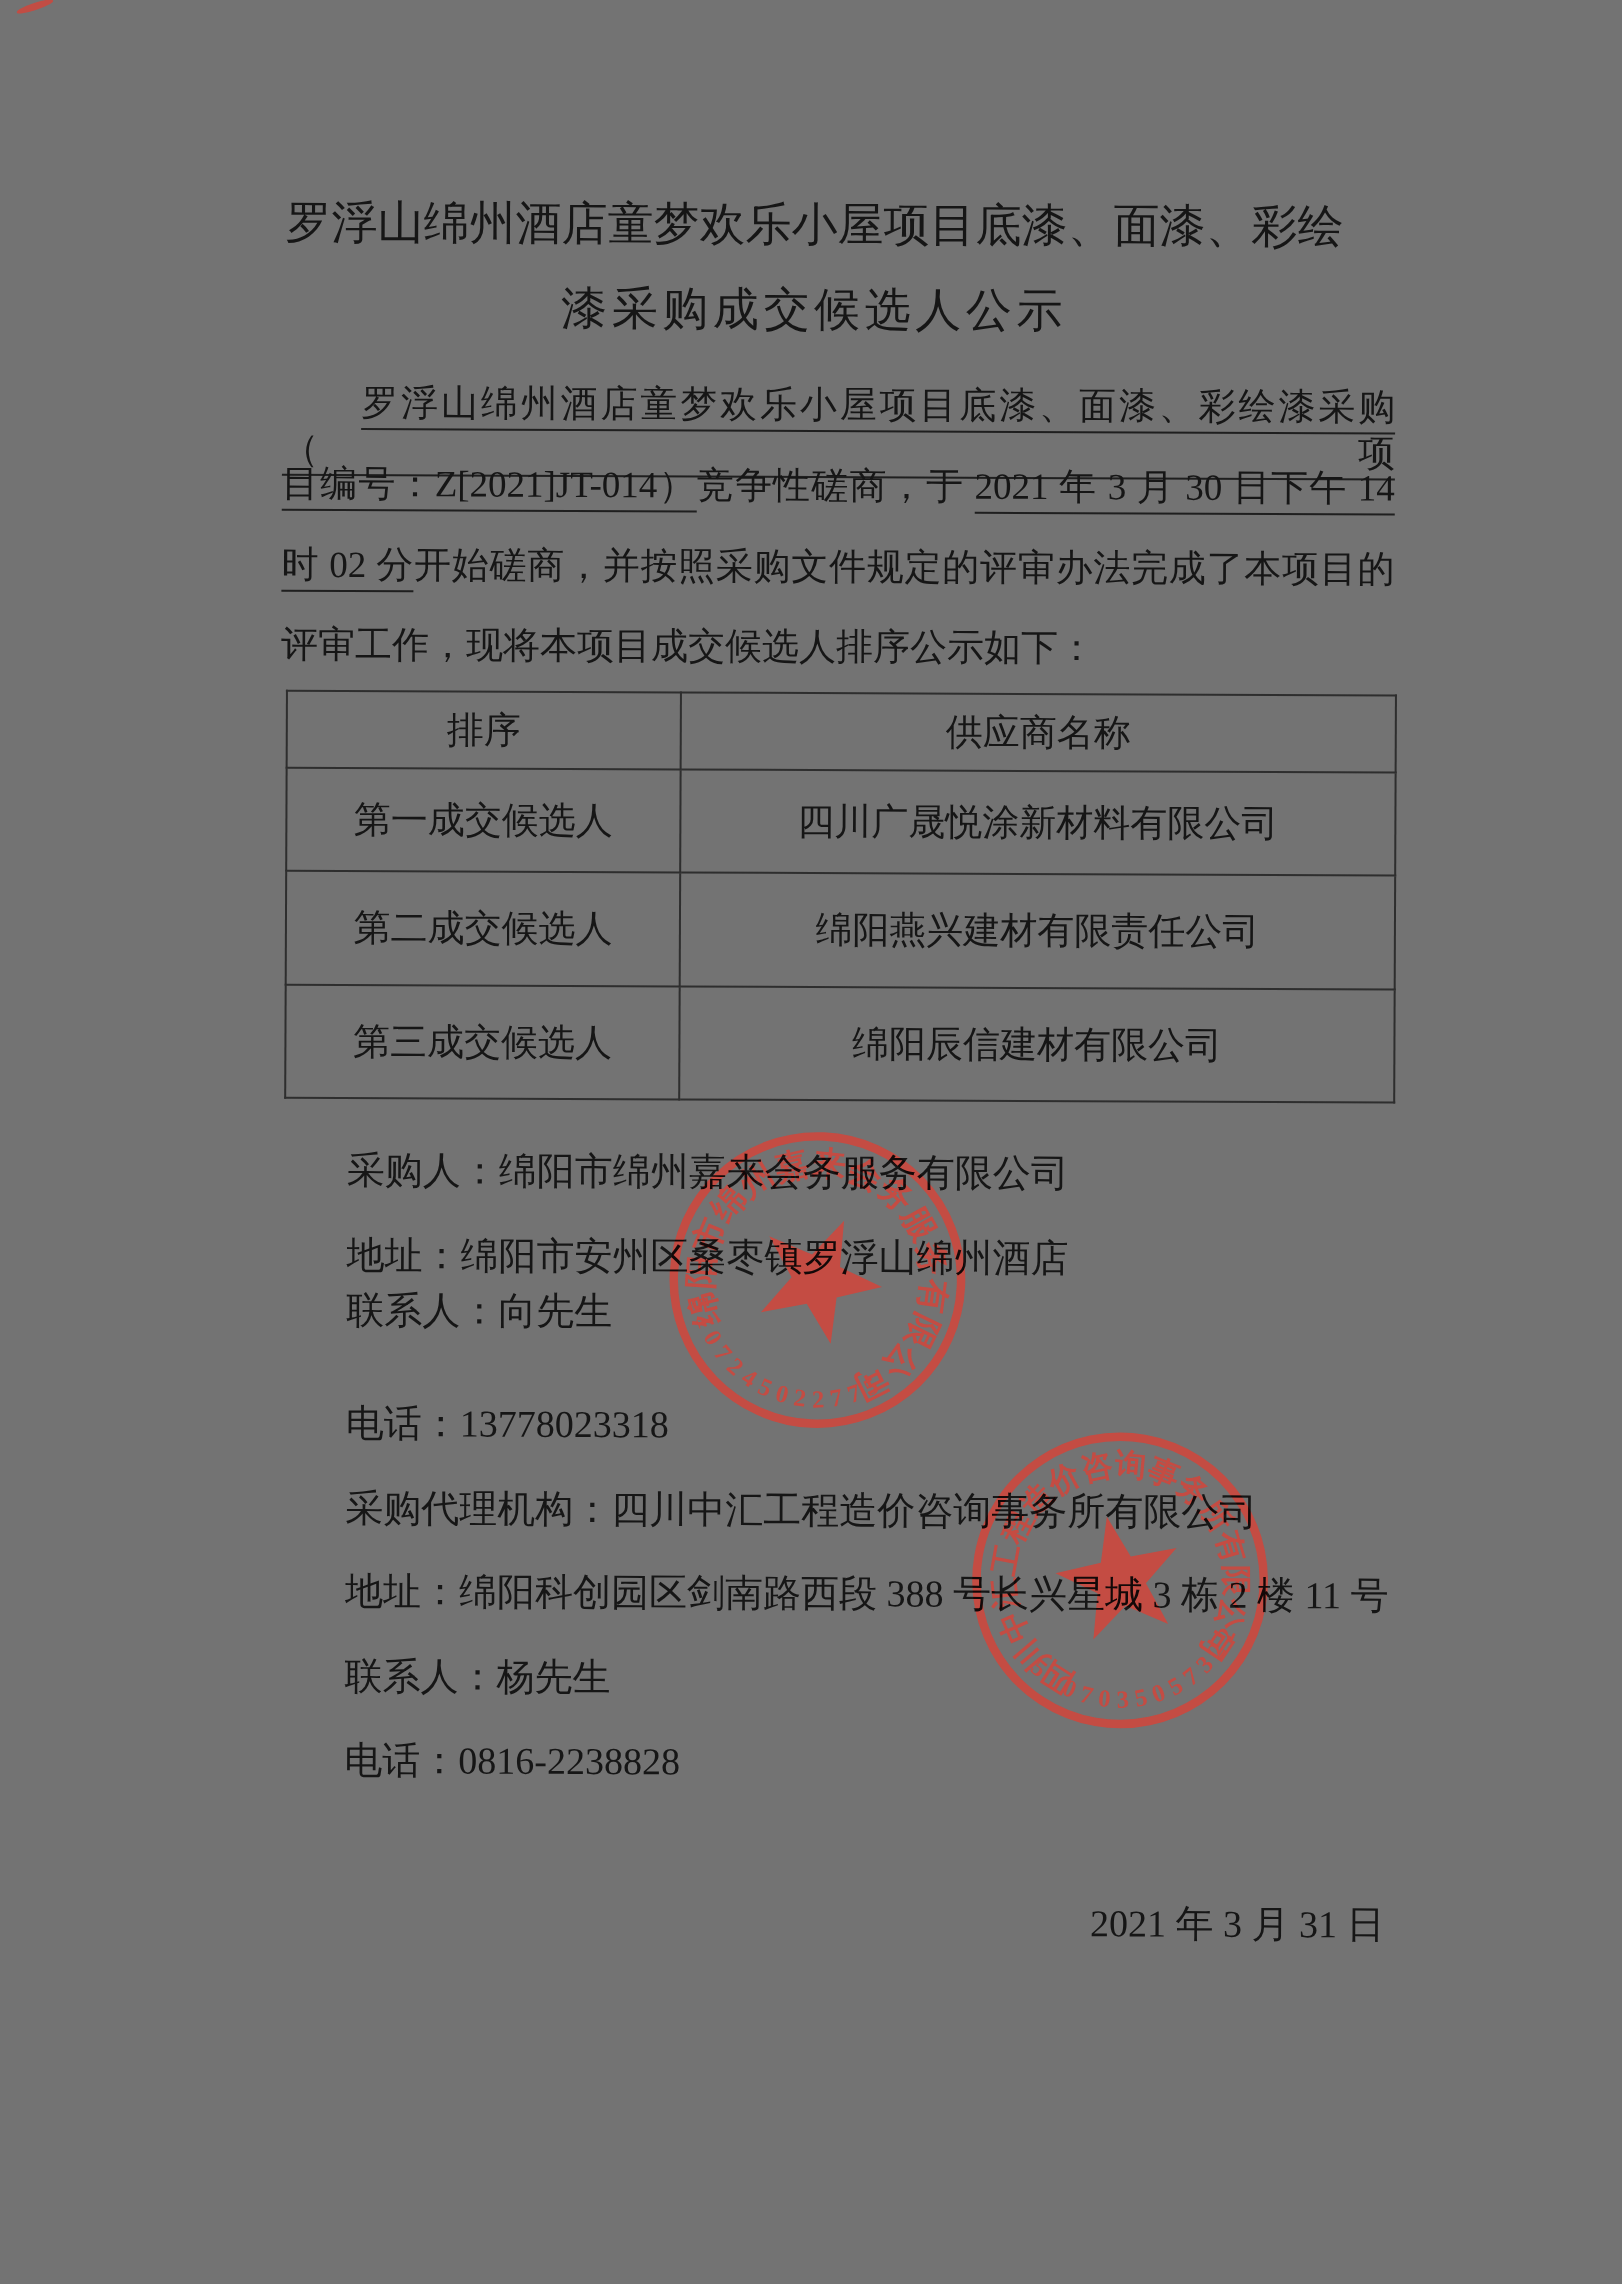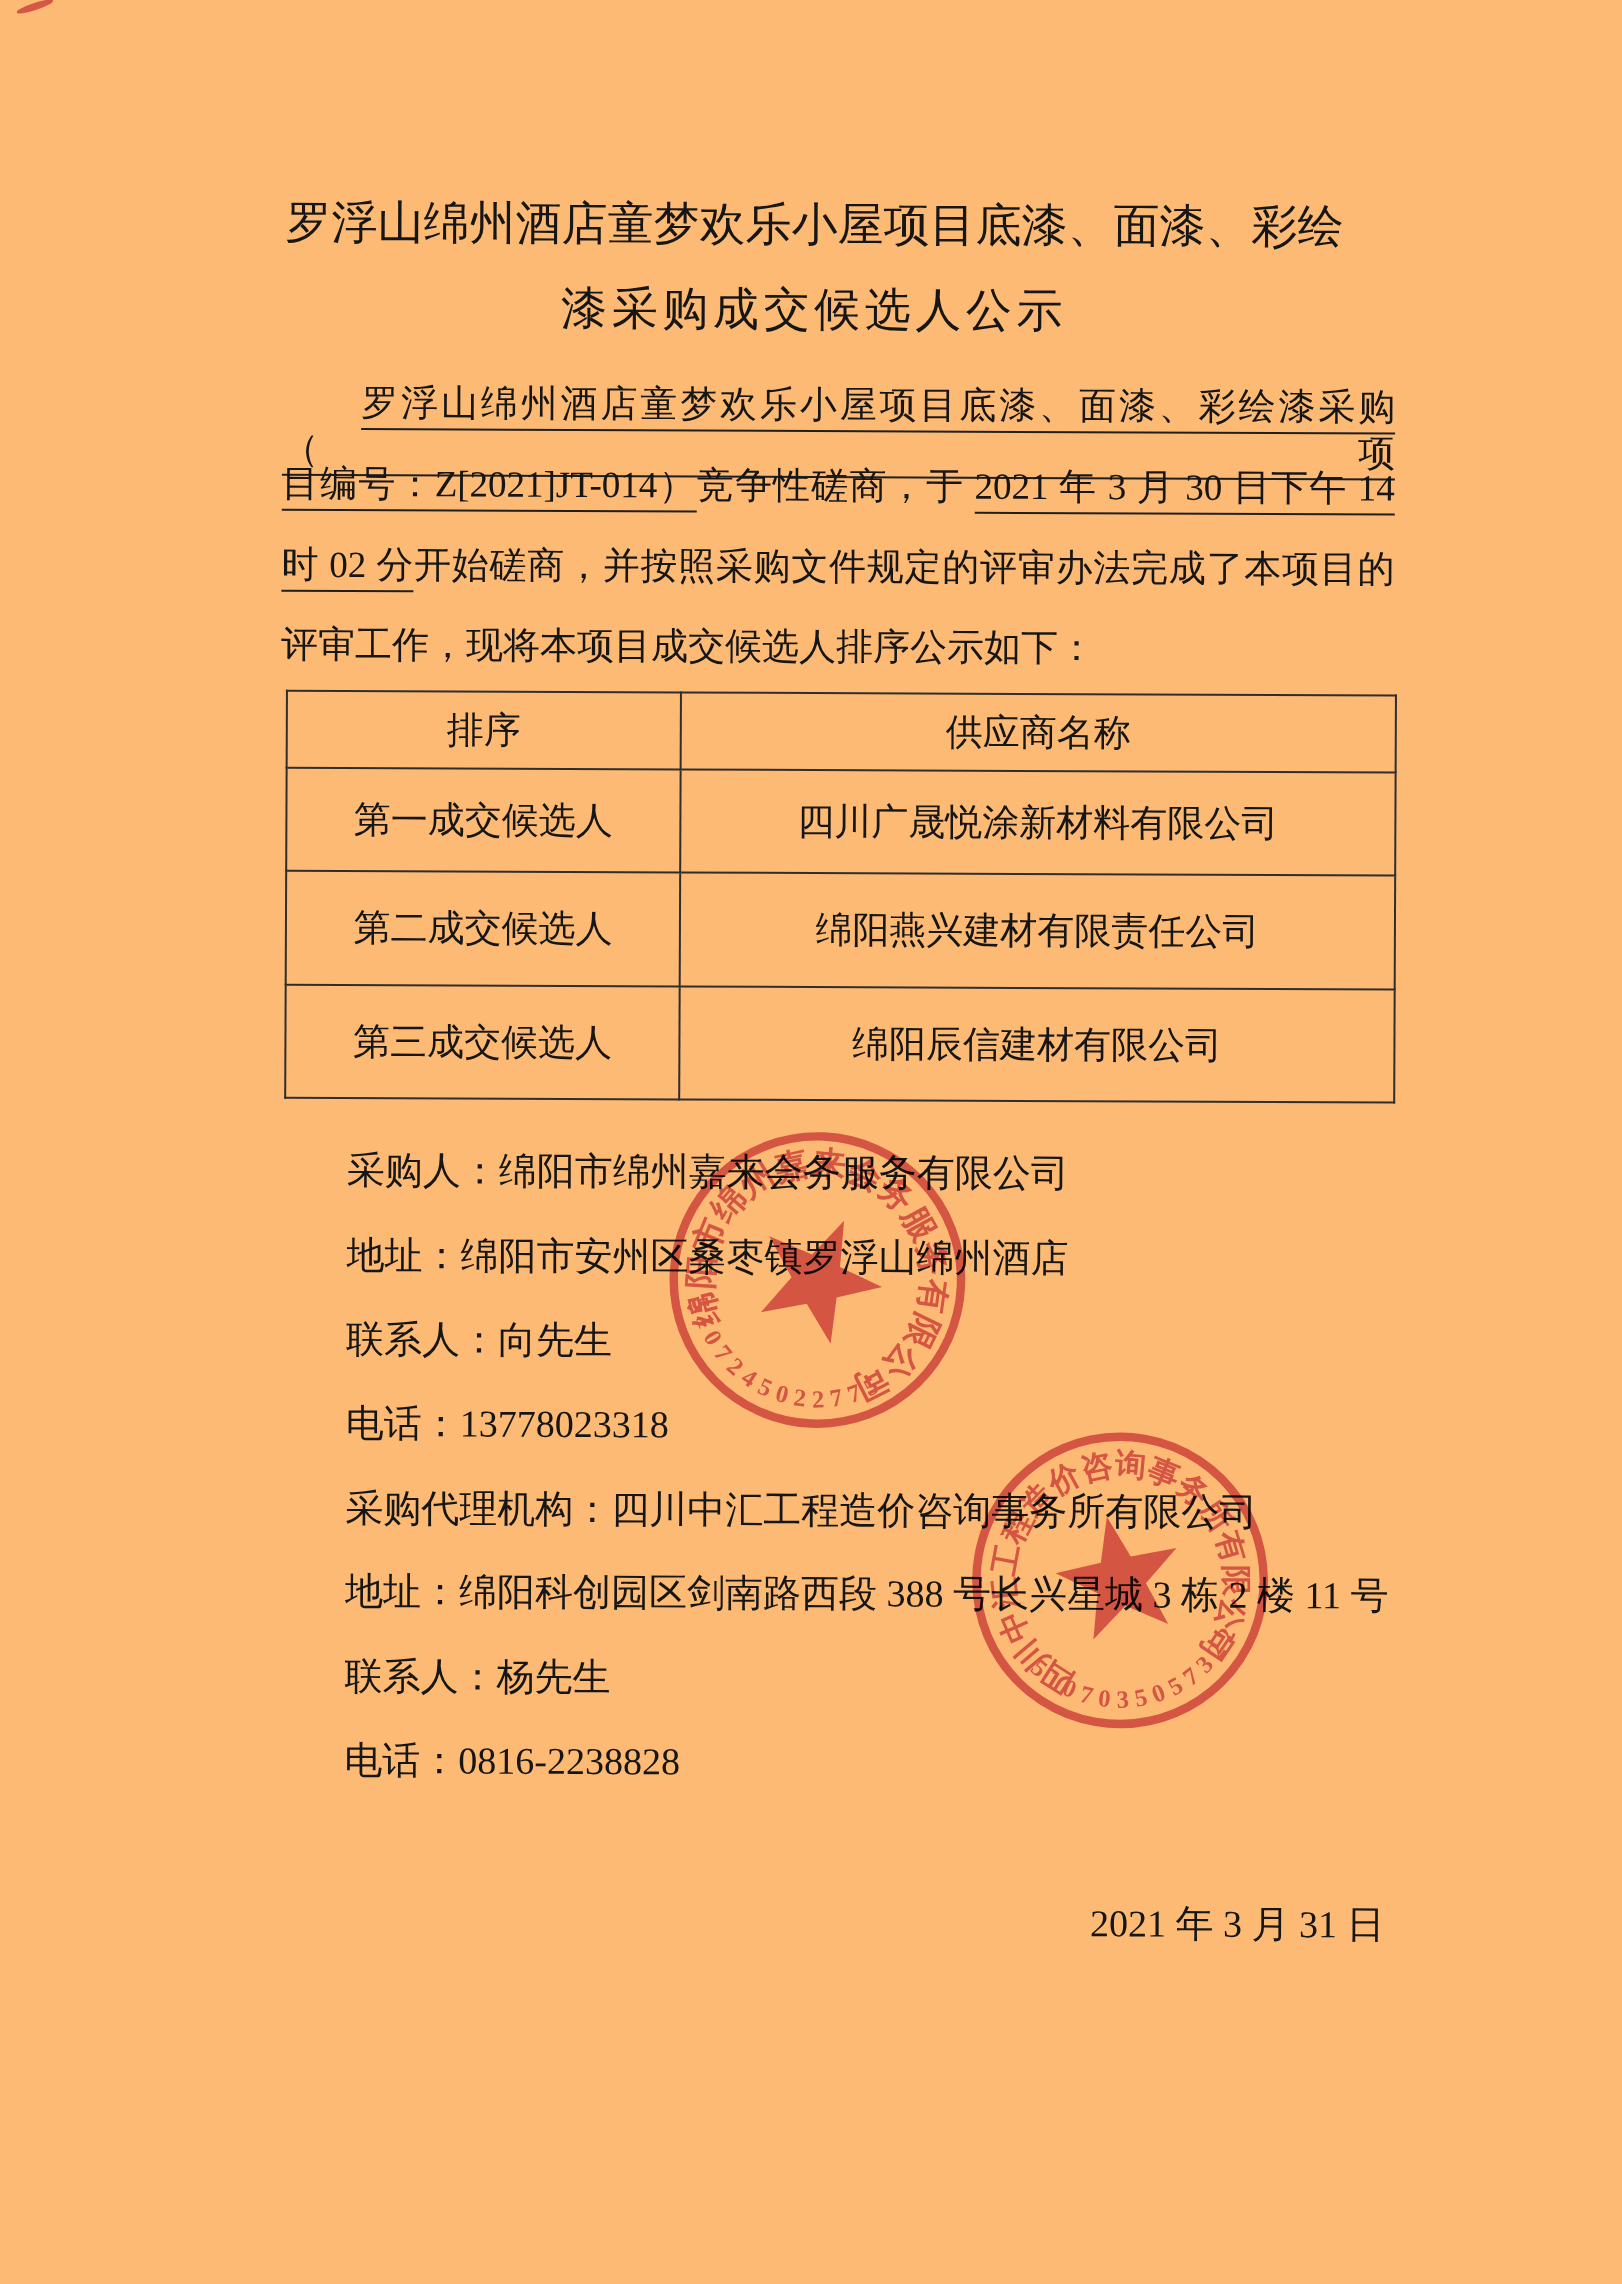--- a/index.html
+++ b/index.html
@@ -1,17 +1,17 @@
 <!DOCTYPE html>
 <html style="font-size:10.4px"><head>
 <meta charset="utf-8">
 <style>
   html,body{margin:0;padding:0;background:#e8e8e8;}
   #paper{
-    position:relative;width:1623px;height:2284px;background:#fdba74;
+    position:relative;width:1623px;height:2284px;background:#737373;
     font-family:"Liberation Serif","DejaVu Serif",serif;color:#161616;
     overflow:hidden;
   }
   #sheet{position:absolute;inset:0;transform:rotate(0.25deg);transform-origin:50% 40%;}
   .title-line{position:absolute;left:0;width:100%;text-align:center;
     font-size:46px;line-height:1.2;font-weight:400;letter-spacing:0;}
   .t1{top:197px;}
   .t2{top:282px;letter-spacing:4.6px;}
   .pline{position:absolute;left:280px;width:1113px;font-size:37px;line-height:1.25;
     text-align:justify;text-align-last:justify;}
@@ -27,21 +27,21 @@
   table.results td{
     border:2px solid #2e2e2e;text-align:center;vertical-align:middle;
     font-size:37px;padding:0;
   }
   td.col-rank{width:392px;}
   tr.hrow{height:77px;}
   tr.r1{height:103px;}
   tr.r2{height:114px;}
   tr.r3{height:113px;}
   .cline{position:absolute;left:348px;font-size:38px;line-height:1.1;}
-  .c1{top:1152px;}  .c2{top:1237px;}  .c3{top:1321px;}  .c4{top:1405px;}
+  .c1{top:1152px;}  .c2{top:1237px;}  .c3{top:1292px;}  .c4{top:1405px;}
   .c5{top:1490px;}  .c6{top:1573px;}  .c7{top:1658px;}  .c8{top:1742px;}
   .date-line{position:absolute;left:280px;width:1109px;top:1897px;
     text-align:right;font-size:38px;}
   .stamp{position:absolute;width:338px;height:338px;mix-blend-mode:multiply;opacity:.88;}
   #stamp1{left:650px;top:1111px;transform:rotate(24deg);}
   #stamp2{left:954px;top:1410px;transform:rotate(-12deg);}
   .stamp text{font-family:"Liberation Serif","DejaVu Serif",serif;font-weight:bold;}
   .stamp .stamp-name{font-size:52px;}
   #stamp2 .stamp-name{font-size:48px;}
   .stamp .stamp-number{font-size:38px;letter-spacing:11px;}

